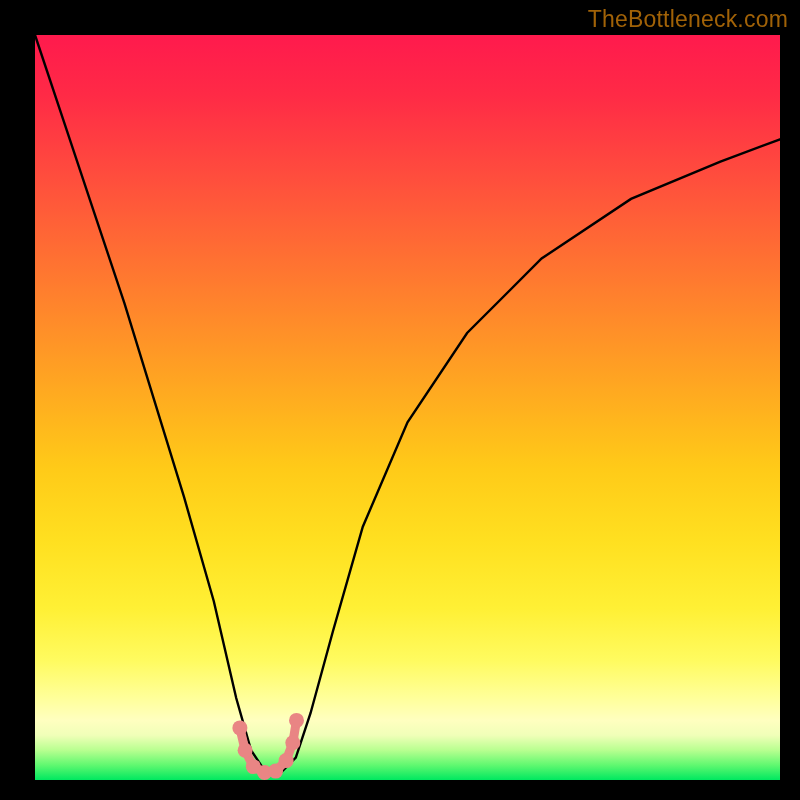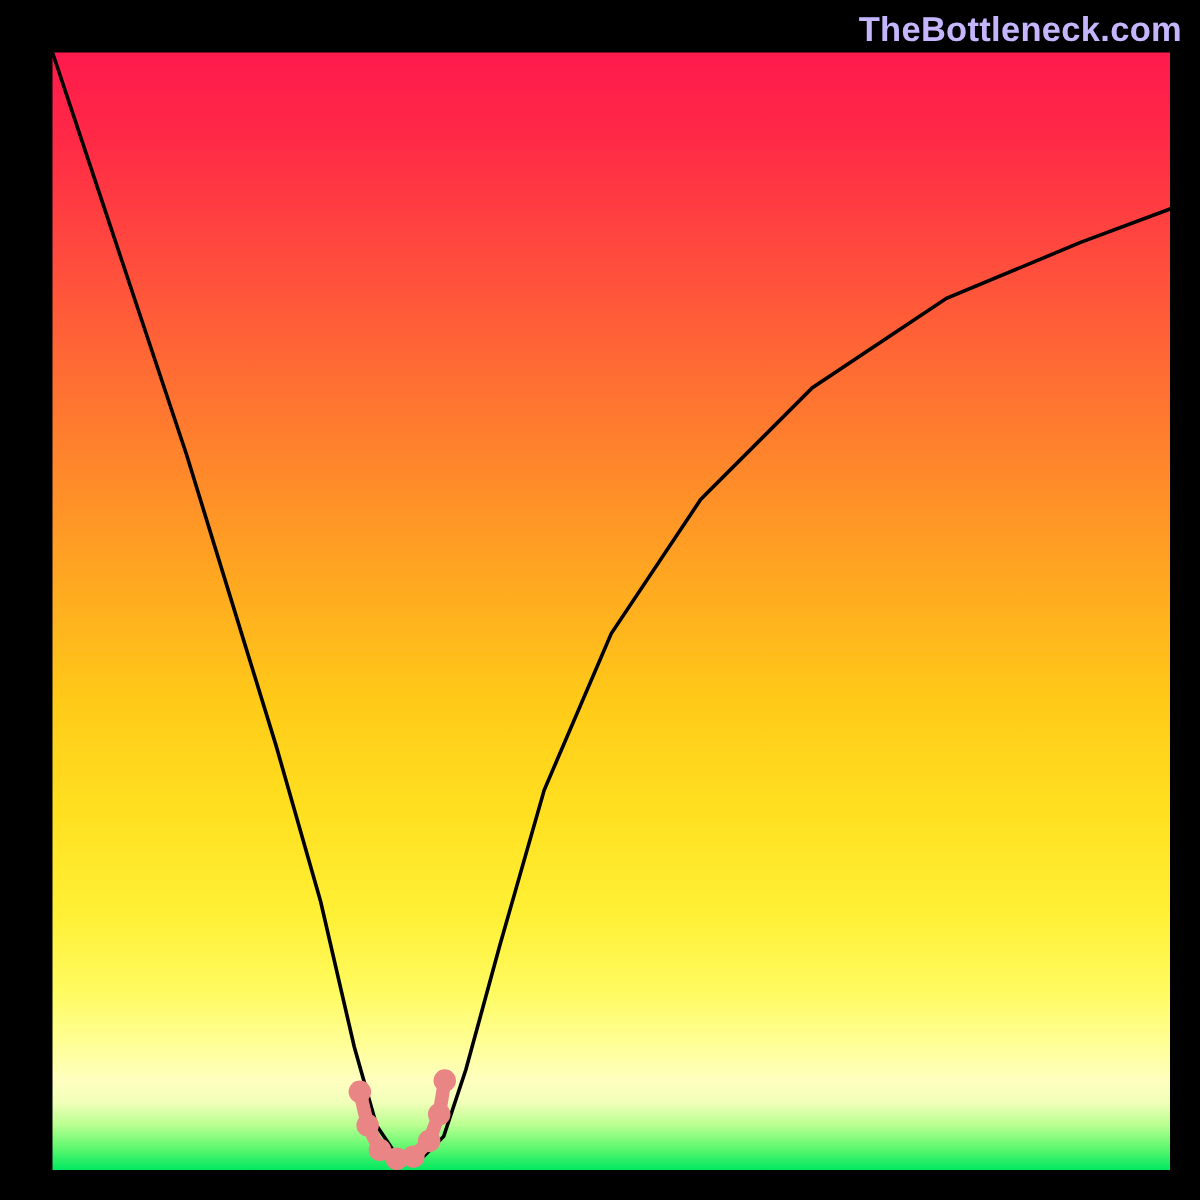--- a/index.html
+++ b/index.html
@@ -41,23 +41,23 @@
       #f0ffb8 94%,
       #b8ff90 96%,
       #60f870 98%,
       #00e860 100%
     );
   }
   .watermark {
     position: absolute;
     top: 6px;
     right: 12px;
-    color: #c4b5fd;
+    color: #a16207;
     font-size: 23px;
-    font-weight: 700;
+    font-weight: 400;
     letter-spacing: 0.2px;
     user-select: none;
   }
   svg.curve {
     position: absolute;
     left: 0;
     top: 0;
     width: 745px;
     height: 745px;
     overflow: visible;

